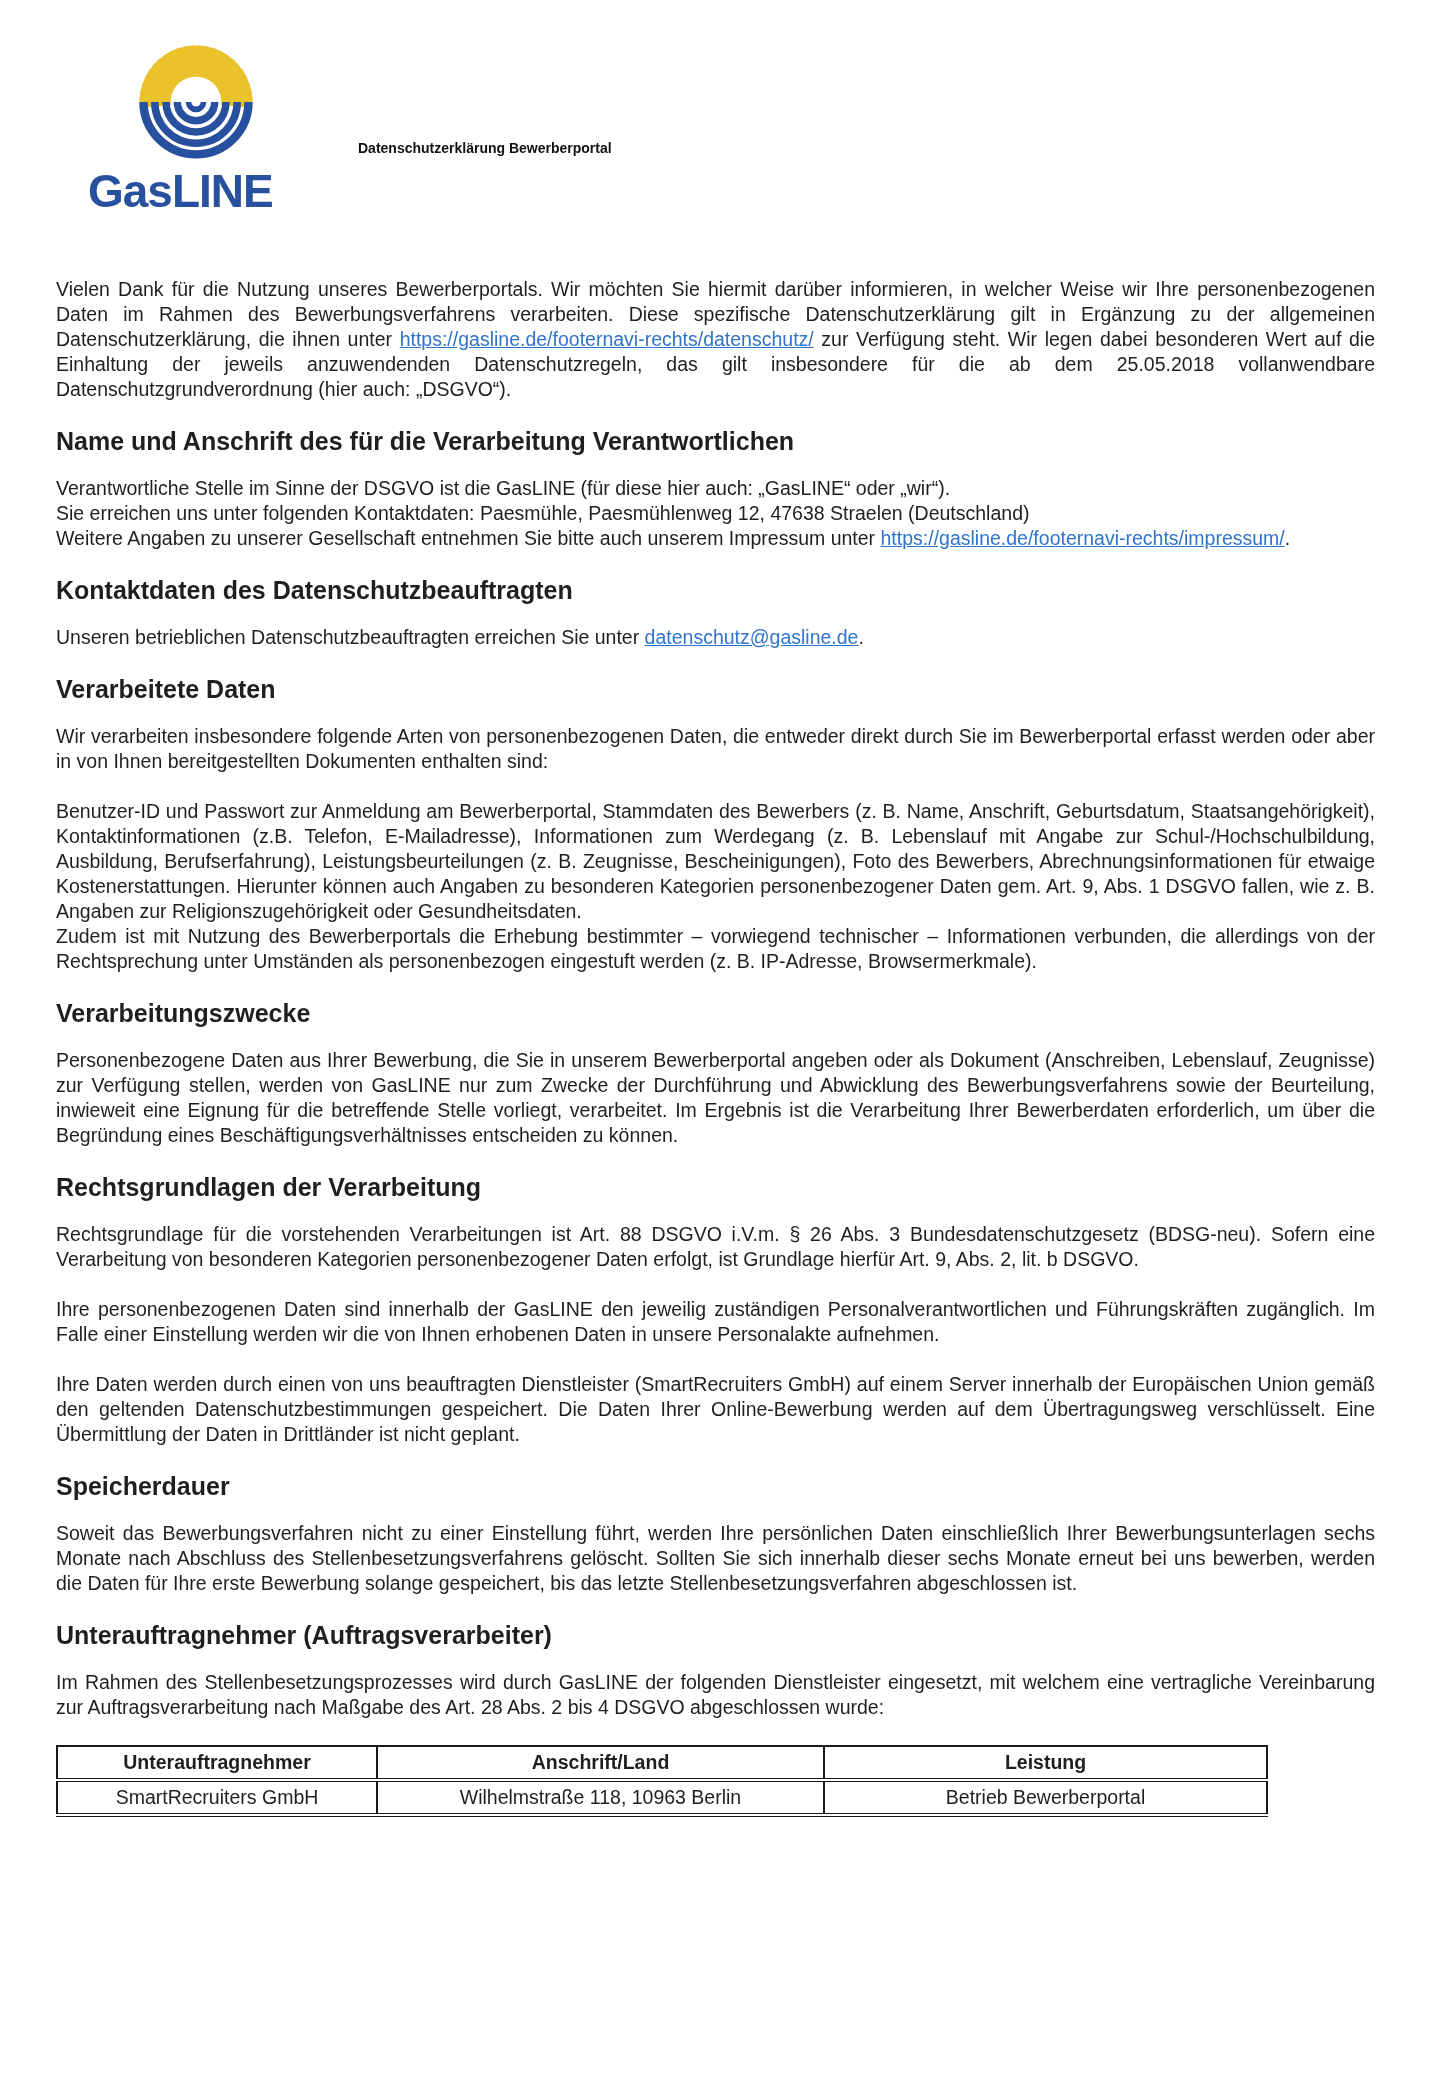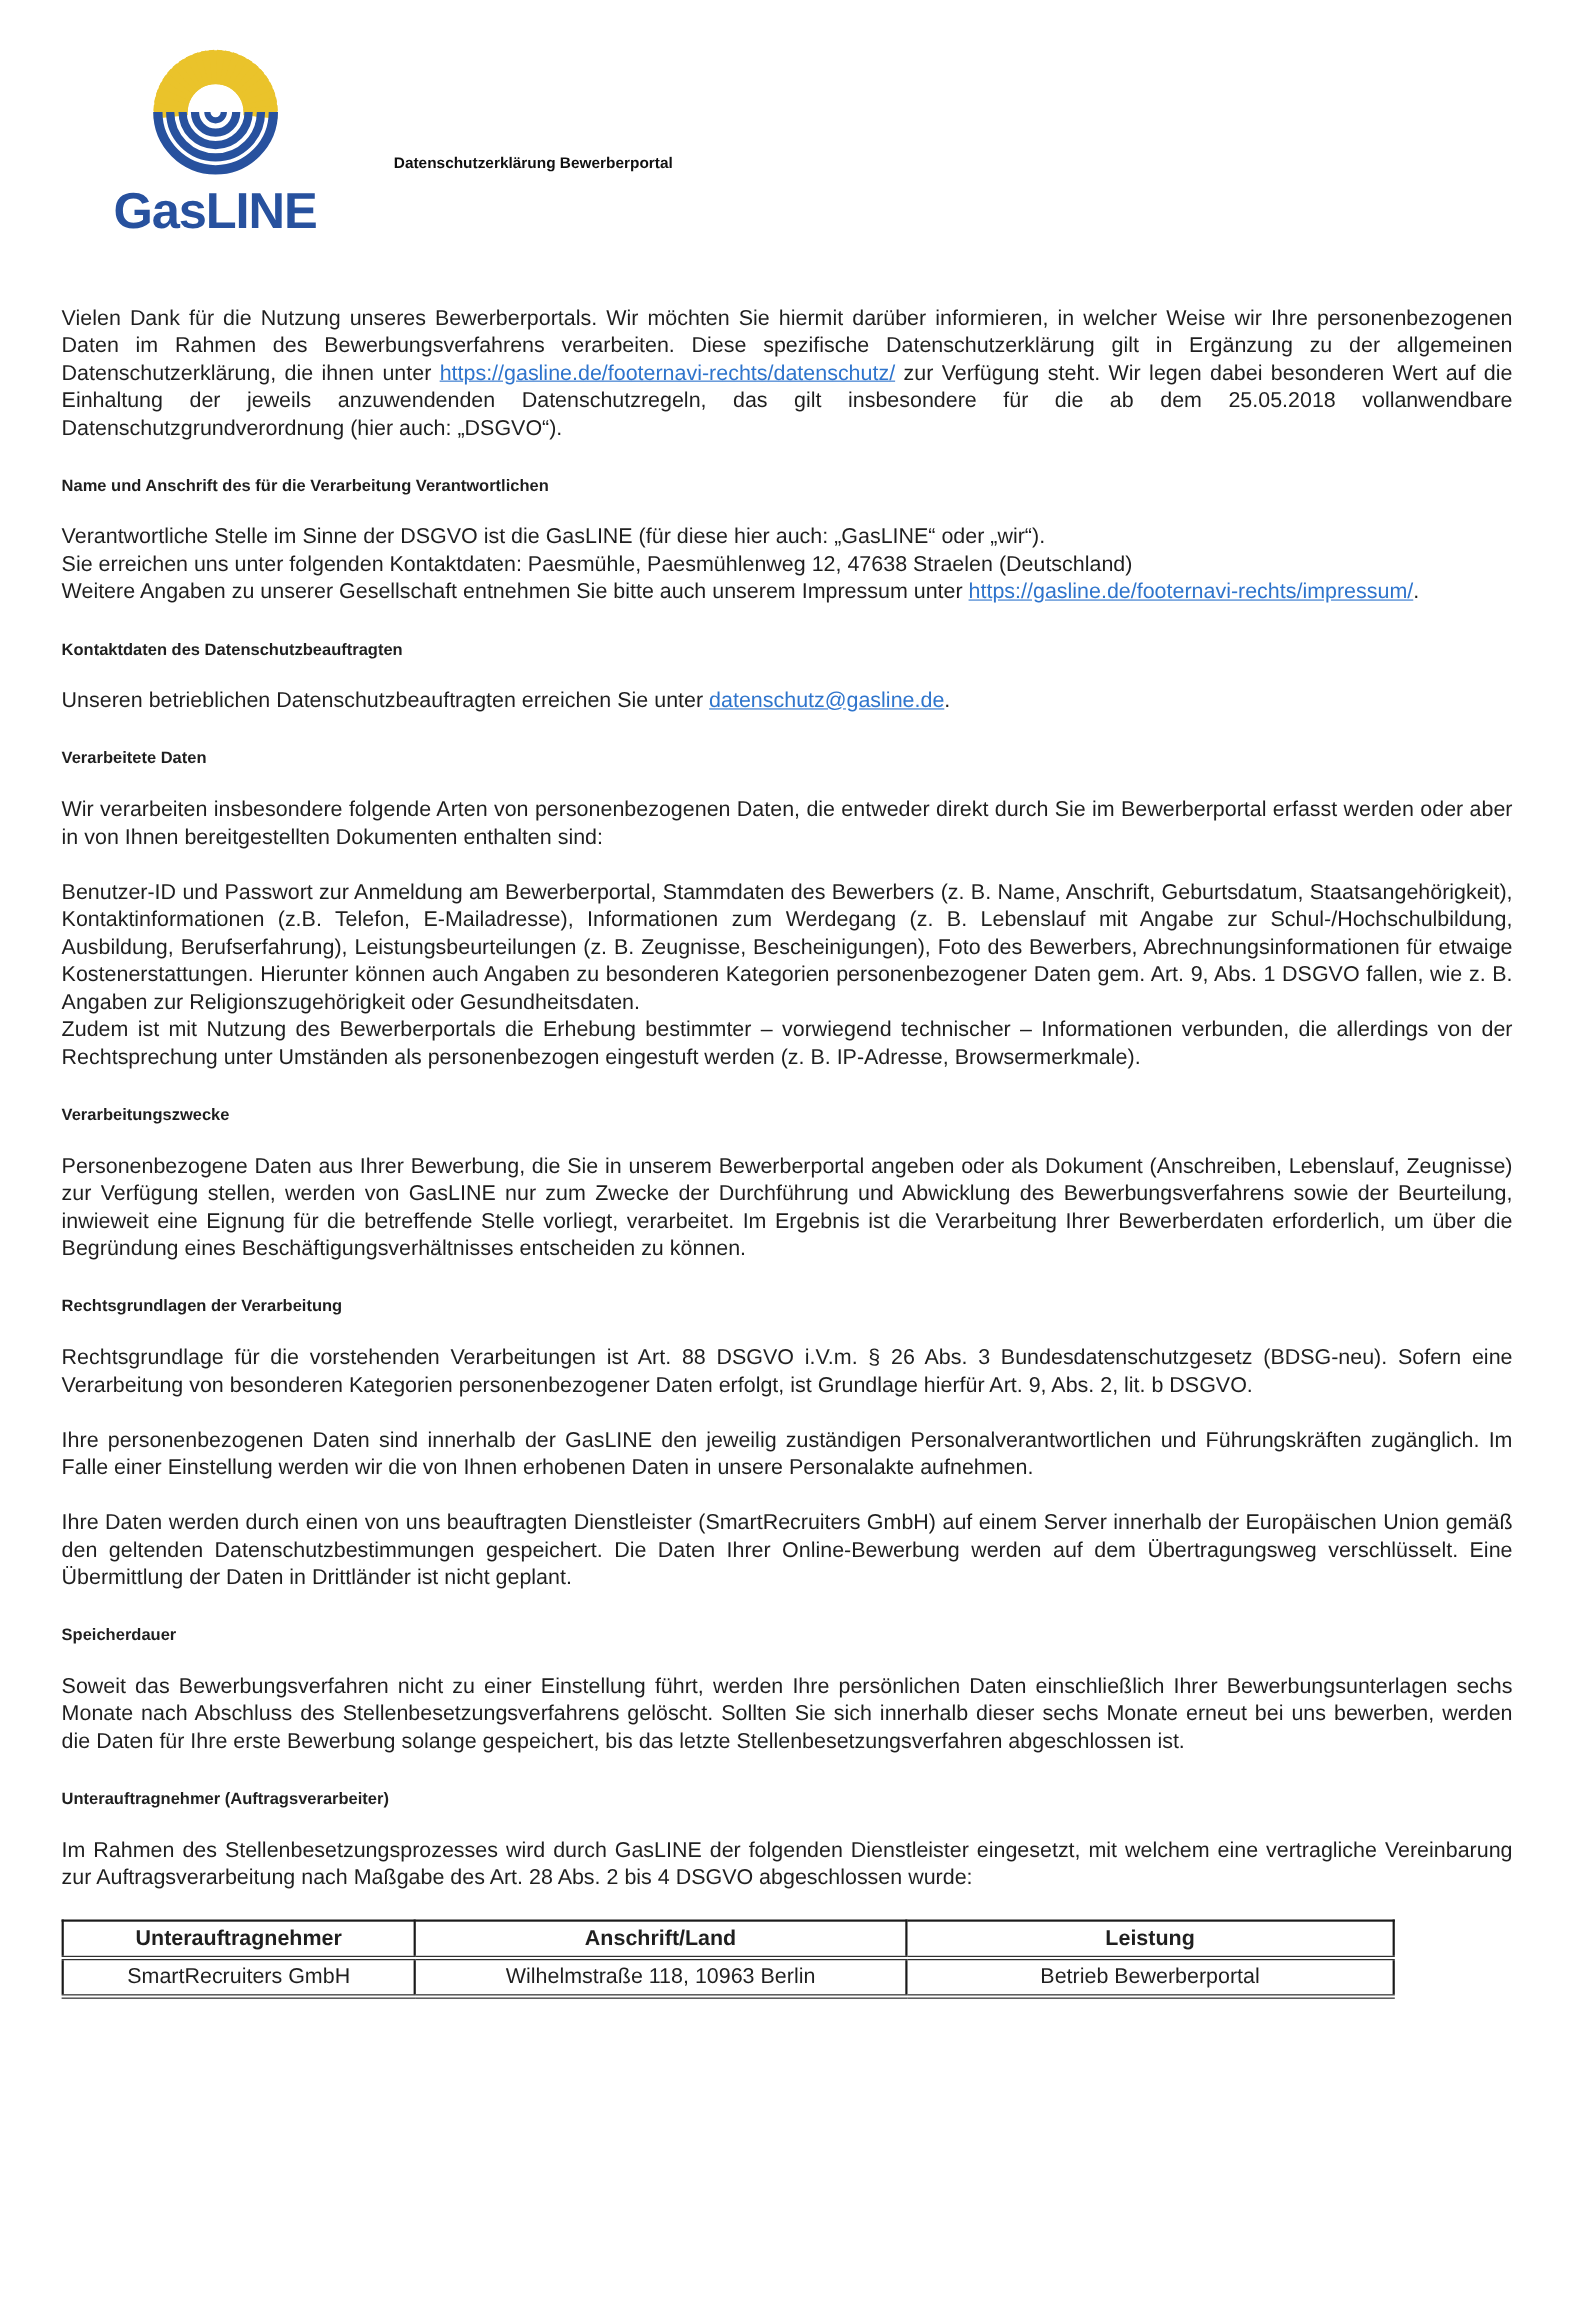--- a/index.html
+++ b/index.html
@@ -6,40 +6,39 @@
   body {
     width:1440px; height:2098px;
     background:#ffffff;
     position:relative;
     font-family:"Liberation Sans","DejaVu Sans",sans-serif;
     color:#1f1f1f;
     overflow:hidden;
   }
   .logo {
     position:absolute; left:88px; top:34px; width:215px;
-    text-align:center;
   }
   .logo svg { display:block; margin:0 auto; }
   .brand {
     font-size:46px; font-weight:bold; letter-spacing:-1px;
     color:#27519E; line-height:1; margin-top:2px;
     font-family:"Liberation Sans","DejaVu Sans",sans-serif;
   }
   .doc-title {
     position:absolute; left:358px; top:140px;
     font-size:14px; font-weight:bold; margin:0; color:#111;
   }
   .content {
     position:absolute; left:56px; right:65px; top:277px;
     font-size:19.5px; line-height:25px;
     text-align:justify;
   }
   .content p { margin:0 0 25px; }
   .content h2 {
-    font-size:15px; font-weight:bold;
+    font-size:25px; font-weight:bold;
     margin:27px 0 22px; text-align:left;
   }
   a.doc-link {
     color:#2E74CC; text-decoration:underline; cursor:pointer;
     word-break:break-all;
   }
   table.sub-table {
     border-collapse:collapse; table-layout:fixed;
     width:1210px; margin-top:0;
     font-size:19.5px; line-height:25px;

